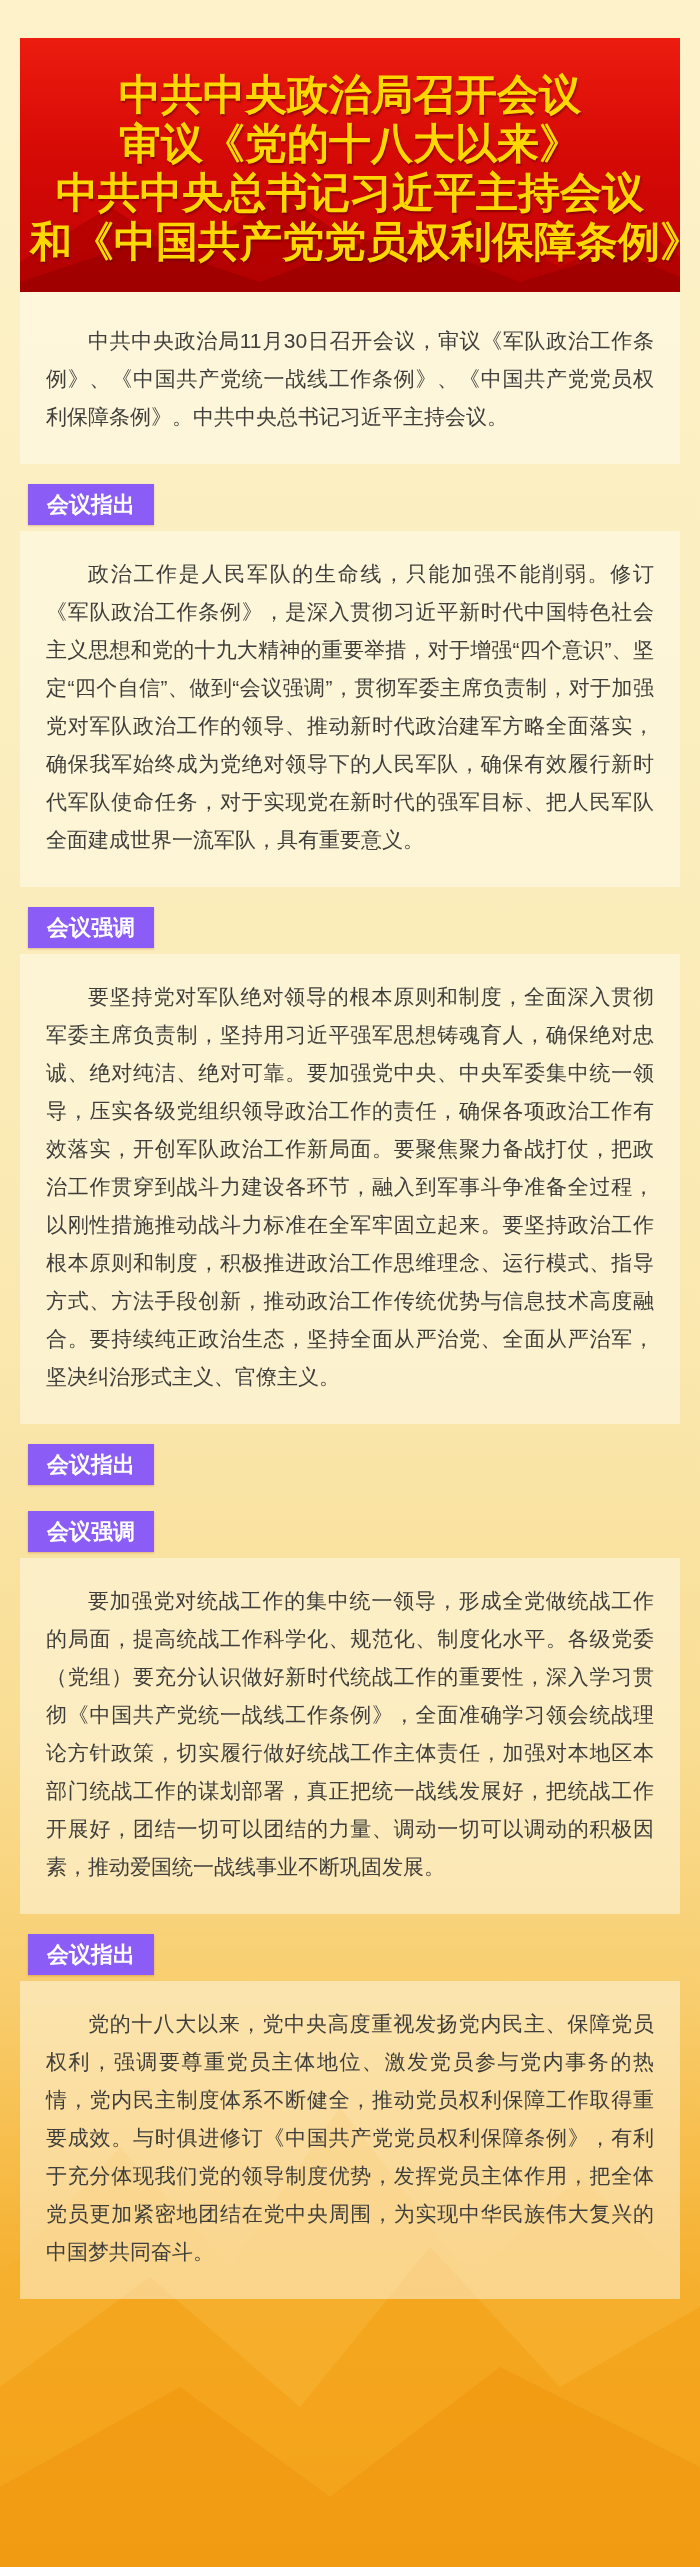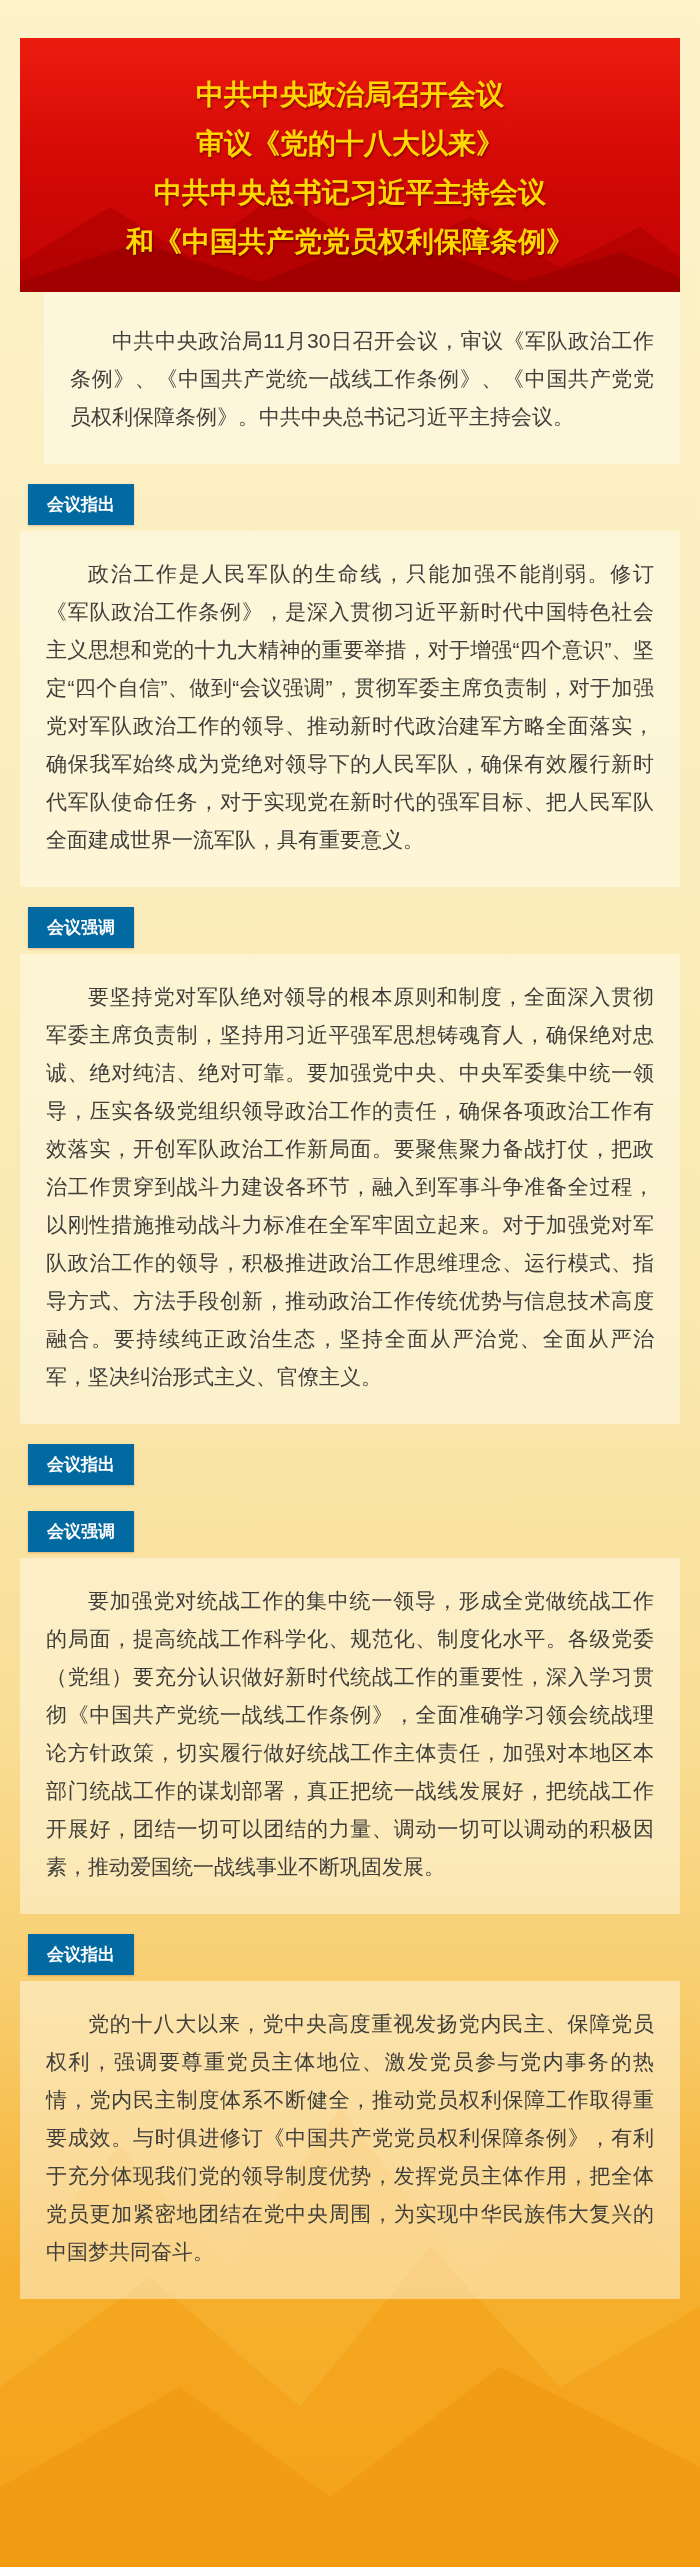--- a/index.html
+++ b/index.html
@@ -17,39 +17,39 @@
 
   
   .header{
     margin-top:38px;position:relative;overflow:hidden;
     background:linear-gradient(180deg,#ec1c0f 0%,#d60a06 45%,#c00303 100%);
     padding:32px 10px 26px;
   }
   .header-mountains{position:absolute;left:0;bottom:0;width:100%;height:120px;}
   .title-line{
     position:relative;z-index:2;text-align:center;
-    color:#ffd701;font-size:28px;font-weight:bold;line-height:49px;
+    color:#ffd701;font-size:42px;font-weight:bold;line-height:49px;
     text-shadow:1px 2px 2px rgba(90,0,0,.55);
     letter-spacing:0;white-space:nowrap;
   }
 
   
   .panel{
     background:rgba(255,253,243,.48);
     padding:24px 26px 28px;
     font-size:21px;line-height:38px;color:#3f3e3a;
     text-indent:2em;text-align:justify;
   }
-  .intro-panel{padding-top:30px;margin-left:24px;}
+  .intro-panel{padding-top:30px;}
 
   .section{margin-top:0;}
   .label{
     display:inline-block;margin:20px 0 6px 8px;
-    background:#0369a1;color:#ffffff;
-    font-size:17px;font-weight:bold;line-height:22px;
+    background:#8b5cf6;color:#ffffff;
+    font-size:22px;font-weight:bold;line-height:22px;
     padding:10px 19px 9px;
     box-shadow:0 1px 2px rgba(150,30,0,.25);
   }
 </style>
 </head>
 <body>
 
 <div class="page">
 
   <svg class="bottom-mountains" viewBox="0 0 700 720" preserveAspectRatio="none">
@@ -73,21 +73,21 @@
 
     <div class="panel intro-panel">中共中央政治局11月30日召开会议，审议《军队政治工作条例》、《中国共产党统一战线工作条例》、《中国共产党党员权利保障条例》。中共中央总书记习近平主持会议。</div>
 
     <div class="section">
       <div class="label">会议指出</div>
       <div class="panel">政治工作是人民军队的生命线，只能加强不能削弱。修订《军队政治工作条例》，是深入贯彻习近平新时代中国特色社会主义思想和党的十九大精神的重要举措，对于增强“四个意识”、坚定“四个自信”、做到“会议强调”，贯彻军委主席负责制，对于加强党对军队政治工作的领导、推动新时代政治建军方略全面落实，确保我军始终成为党绝对领导下的人民军队，确保有效履行新时代军队使命任务，对于实现党在新时代的强军目标、把人民军队全面建成世界一流军队，具有重要意义。</div>
     </div>
 
     <div class="section">
       <div class="label">会议强调</div>
-      <div class="panel">要坚持党对军队绝对领导的根本原则和制度，全面深入贯彻军委主席负责制，坚持用习近平强军思想铸魂育人，确保绝对忠诚、绝对纯洁、绝对可靠。要加强党中央、中央军委集中统一领导，压实各级党组织领导政治工作的责任，确保各项政治工作有效落实，开创军队政治工作新局面。要聚焦聚力备战打仗，把政治工作贯穿到战斗力建设各环节，融入到军事斗争准备全过程，以刚性措施推动战斗力标准在全军牢固立起来。对于加强党对军队政治工作的领导，积极推进政治工作思维理念、运行模式、指导方式、方法手段创新，推动政治工作传统优势与信息技术高度融合。要持续纯正政治生态，坚持全面从严治党、全面从严治军，坚决纠治形式主义、官僚主义。</div>
+      <div class="panel">要坚持党对军队绝对领导的根本原则和制度，全面深入贯彻军委主席负责制，坚持用习近平强军思想铸魂育人，确保绝对忠诚、绝对纯洁、绝对可靠。要加强党中央、中央军委集中统一领导，压实各级党组织领导政治工作的责任，确保各项政治工作有效落实，开创军队政治工作新局面。要聚焦聚力备战打仗，把政治工作贯穿到战斗力建设各环节，融入到军事斗争准备全过程，以刚性措施推动战斗力标准在全军牢固立起来。要坚持政治工作根本原则和制度，积极推进政治工作思维理念、运行模式、指导方式、方法手段创新，推动政治工作传统优势与信息技术高度融合。要持续纯正政治生态，坚持全面从严治党、全面从严治军，坚决纠治形式主义、官僚主义。</div>
     </div>
 
     <div class="section">
       <div class="label">会议指出</div>
     </div>
 
     <div class="section">
       <div class="label">会议强调</div>
       <div class="panel">要加强党对统战工作的集中统一领导，形成全党做统战工作的局面，提高统战工作科学化、规范化、制度化水平。各级党委（党组）要充分认识做好新时代统战工作的重要性，深入学习贯彻《中国共产党统一战线工作条例》，全面准确学习领会统战理论方针政策，切实履行做好统战工作主体责任，加强对本地区本部门统战工作的谋划部署，真正把统一战线发展好，把统战工作开展好，团结一切可以团结的力量、调动一切可以调动的积极因素，推动爱国统一战线事业不断巩固发展。</div>
     </div>

